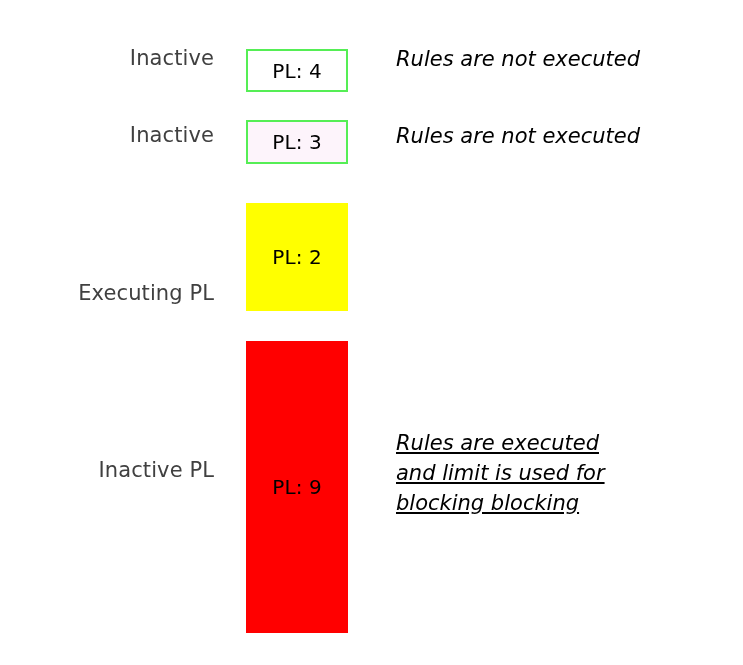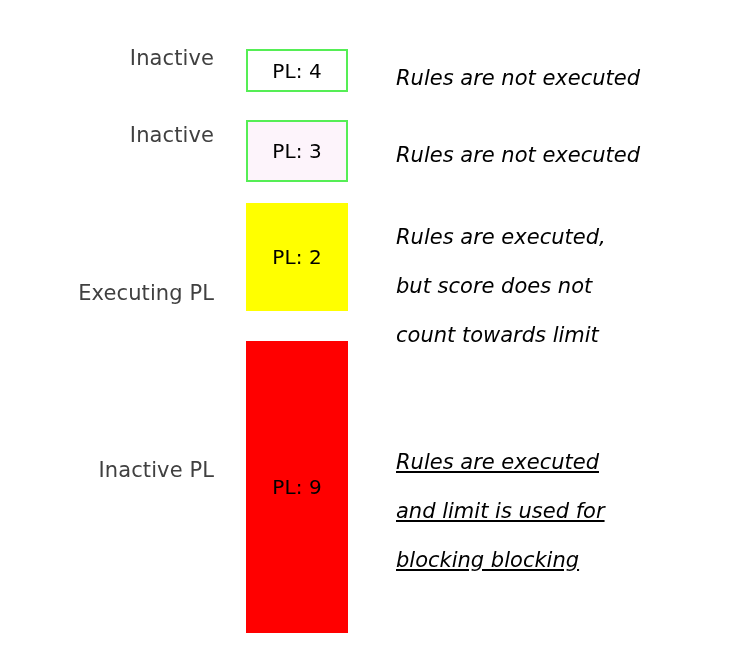--- a/index.html
+++ b/index.html
@@ -80,31 +80,30 @@
     left: 396px;
     width: 340px;
     font-size: 21px;
     line-height: 30px;
     font-style: italic;
     color: #000000;
   }
   .description .line {
     display: block;
     white-space: nowrap;
-    margin-top: 19px;
   }
 
   
   #row-pl4 { top: 37px; height: 43px; }
   #row-pl4 .pl-box { top: 0; height: 43px; }
   #row-pl4 .state-label { top: 8px; }
   #row-pl4 .description { top: 7px; }
 
   #row-pl3 { top: 108px; height: 55px; }
-  #row-pl3 .pl-box { top: 0; height: 62px; }
+  #row-pl3 .pl-box { top: 0; height: 44px; }
   #row-pl3 .state-label { top: 14px; }
   #row-pl3 .description { top: 13px; }
 
   #row-pl2 { top: 191px; height: 108px; }
   #row-pl2 .pl-box { top: 0; height: 108px; }
   #row-pl2 .state-label { top: 41px; margin-top: 48px; }
   #row-pl2 .description { top: 12px; }
 
   #row-pl1 { top: 329px; height: 292px; }
   #row-pl1 .pl-box { top: 0; height: 292px; }
@@ -134,25 +133,20 @@
     <div class="description">
       <span class="line">Rules are not executed</span>
     </div>
   </div>
 
   <div class="row" id="row-pl2">
     <div class="state-label">Executing PL</div>
     <div class="pl-box fill-yellow">
       <span class="pl-text">PL: 2</span>
     </div>
-    <div class="description">
-      <span class="line">Rules are executed,</span>
-      <span class="line">but score does not</span>
-      <span class="line">count towards limit</span>
-    </div>
   </div>
 
   <div class="row" id="row-pl1">
     <div class="state-label">Inactive PL</div>
     <div class="pl-box fill-red">
       <span class="pl-text">PL: 9</span>
     </div>
     <div class="description">
       <span class="line">Rules are executed</span>
       <span class="line">and limit is used for</span>

